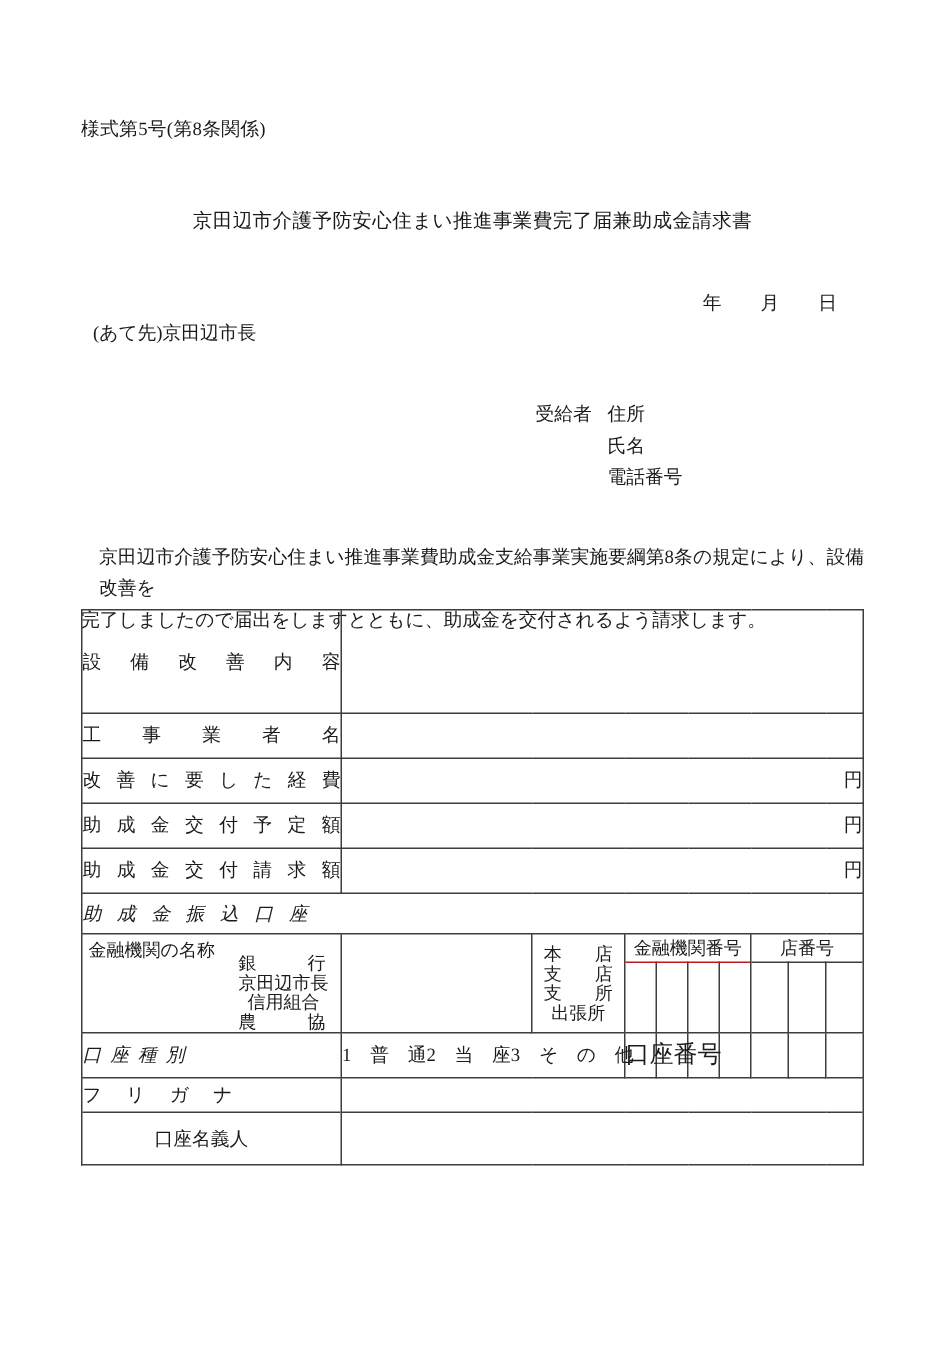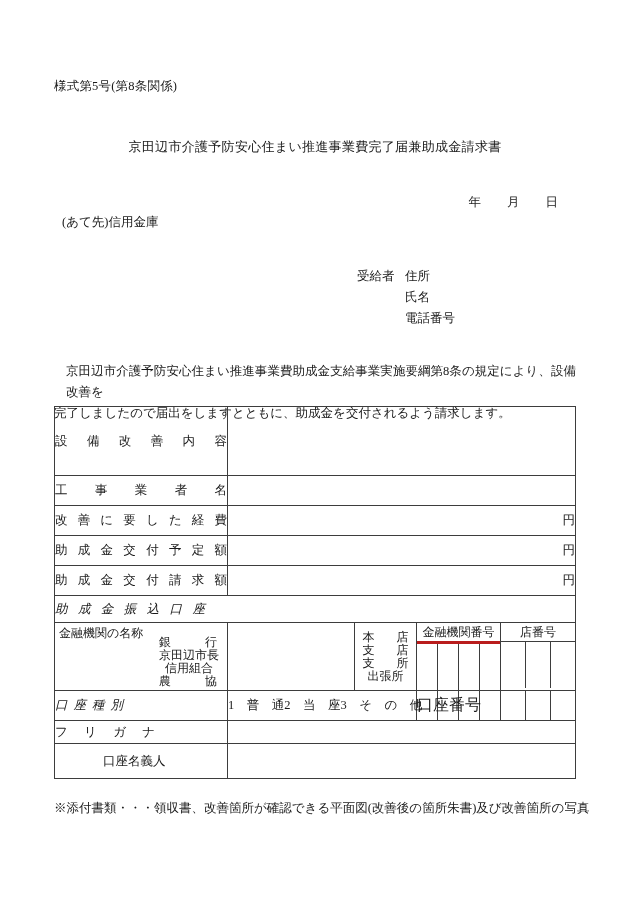--- a/index.html
+++ b/index.html
@@ -221,21 +221,21 @@
 <div class="page">
 
   <div class="form-no">様式第5号(第8条関係)</div>
 
   <div class="doc-title">京田辺市介護予防安心住まい推進事業費完了届兼助成金請求書</div>
 
   <div class="date-line">
     <span>年</span><span class="gap"></span><span>月</span><span class="gap"></span><span>日</span>
   </div>
 
-  <div class="addressee">(あて先)信用金庫</div>
+  <div class="addressee">(あて先)京田辺市長</div>
 
   <div class="recipient">
     <div class="r-row">
       <span class="r-label">受給者</span><span class="r-field">住所</span>
     </div>
     <div class="r-row">
       <span class="r-label"></span><span class="r-field">氏名</span>
     </div>
     <div class="r-row">
       <span class="r-label"></span><span class="r-field">電話番号</span>
@@ -390,21 +390,21 @@
                 <i>支</i>
                 <i>所</i>
               </span>
             </div>
           <div>出張所</div>
         </td>
         <td colspan="4" style="padding:0;vertical-align:top;">
           <table style="width:100%;border-collapse:collapse;table-layout:fixed;">
             <tbody>
                 <tr>
-                  <td class="num-head" style="border:none;border-bottom:3px solid #b91c1c;" colspan="4">金融機関番号</td>
+                  <td class="num-head" style="border:none;border-bottom:1px solid #b91c1c;" colspan="4">金融機関番号</td>
                 </tr>
             <tr>
               <td class="num-box" style="border:none;border-right:1px solid #3d3d3d;"></td>
               <td class="num-box" style="border:none;border-right:1px solid #3d3d3d;"></td>
               <td class="num-box" style="border:none;border-right:1px solid #3d3d3d;"></td>
               <td class="num-box" style="border:none;"></td>
             </tr>
           </tbody>
             </table>
         </td>
@@ -465,15 +465,14 @@
         <td class="val" colspan="9"></td>
       </tr>
 
       <tr class="holder">
         <td class="lbl">口座名義人</td>
         <td colspan="9"></td>
       </tr>
     </tbody>
   </table>
 
-  <div class="footnote">※添付書類・・・領収書、改善箇所が確認できる平面図(改善後の箇所朱書)及び改善箇所の写真</div>
 
 </div>
 
 </body></html>

